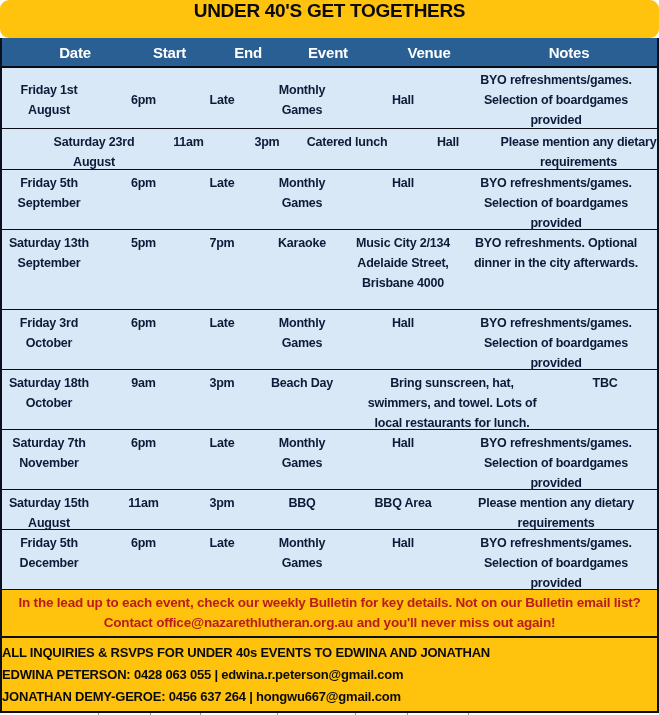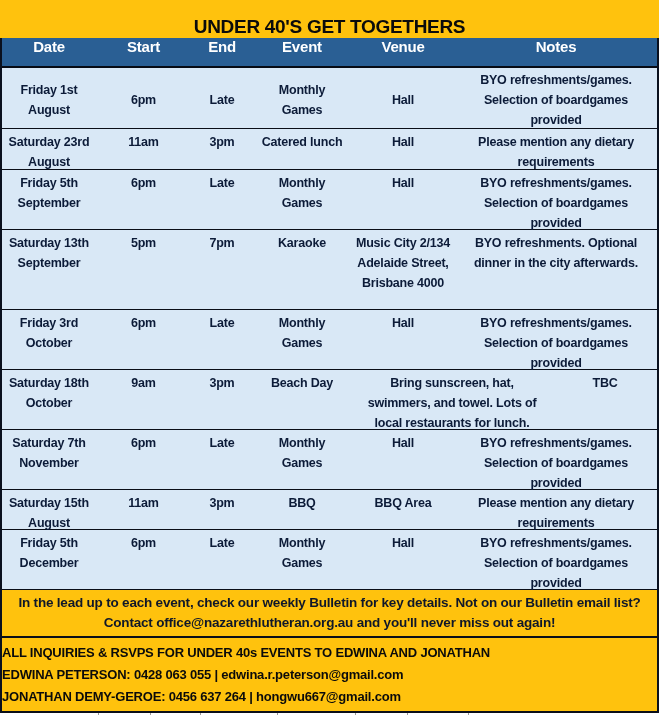--- a/index.html
+++ b/index.html
@@ -9,37 +9,39 @@
     font-family:"Liberation Sans","DejaVu Sans",sans-serif;
     font-weight:700;
     letter-spacing:-0.2px;
     overflow:hidden;
     background:#ffffff;
   }
   
   .title-bar{
     height:38px;
     background:#FFC20D;
-    display:flex;align-items:flex-end;justify-content:center;
+    display:flex;align-items:flex-start;justify-content:center;border-radius:9px;
   }
   .title-bar .title{
     font-size:19px;color:#0b0b0b;letter-spacing:-0.3px;
   }
   
   .frame{
     border-left:2px solid #0a101e;
     border-right:2px solid #0a101e;
     width:655px;
   }
   
   .thead{
     height:28px;
     background:#2A5F94;
     border-bottom:2px solid #070b14;
     display:flex;
+    align-items:center;
+    padding-left:26px;
   }
   .thead .cell{
     color:#ffffff;font-size:15px;text-align:center;
   }
   
   .trow{
     background:#D9E8F6;
     border-bottom:1.5px solid #0a0e18;
     display:flex;
     align-items:flex-start;
@@ -47,21 +49,21 @@
   }
   .trow .cell{
     color:#0c1b38;
     font-size:12.5px;
     line-height:20px;
     text-align:center;
     white-space:pre-line;
     padding-top:3px;
   }
   .tbody .trow:nth-child(1){height:61px;align-items:center;}
-  .tbody .trow:nth-child(2){height:41px;}
+  .tbody .trow:nth-child(2){height:41px;padding-left:45px;}
   .tbody .trow:nth-child(3){height:60px;}
   .tbody .trow:nth-child(4){height:80px;}
   .tbody .trow:nth-child(5){height:60px;}
   .tbody .trow:nth-child(6){height:60px;}
   .tbody .trow:nth-child(7){height:60px;}
   .tbody .trow:nth-child(8){height:40px;}
   .tbody .trow:nth-child(9){height:60px;}
   
   .col0{width:94px;}
   .col1{width:95px;}
@@ -70,21 +72,21 @@
   .col4{width:104px;}
   .col5{flex:1;}
   
   .footer-bulletin{
     background:#FFC20D;
     height:48px;
     box-sizing:border-box;
     border-bottom:2px solid #0a0e18;
     display:flex;align-items:center;justify-content:center;
     text-align:center;
-    color:#0f172a;
+    color:#b91c1c;
     font-size:13.5px;
     line-height:20px;
     white-space:pre-line;
   }
   .footer-contacts{
     background:#FFC20D;
     height:75px;
     box-sizing:border-box;
     border-bottom:2.5px solid #0a0e18;
     display:flex;flex-direction:column;

